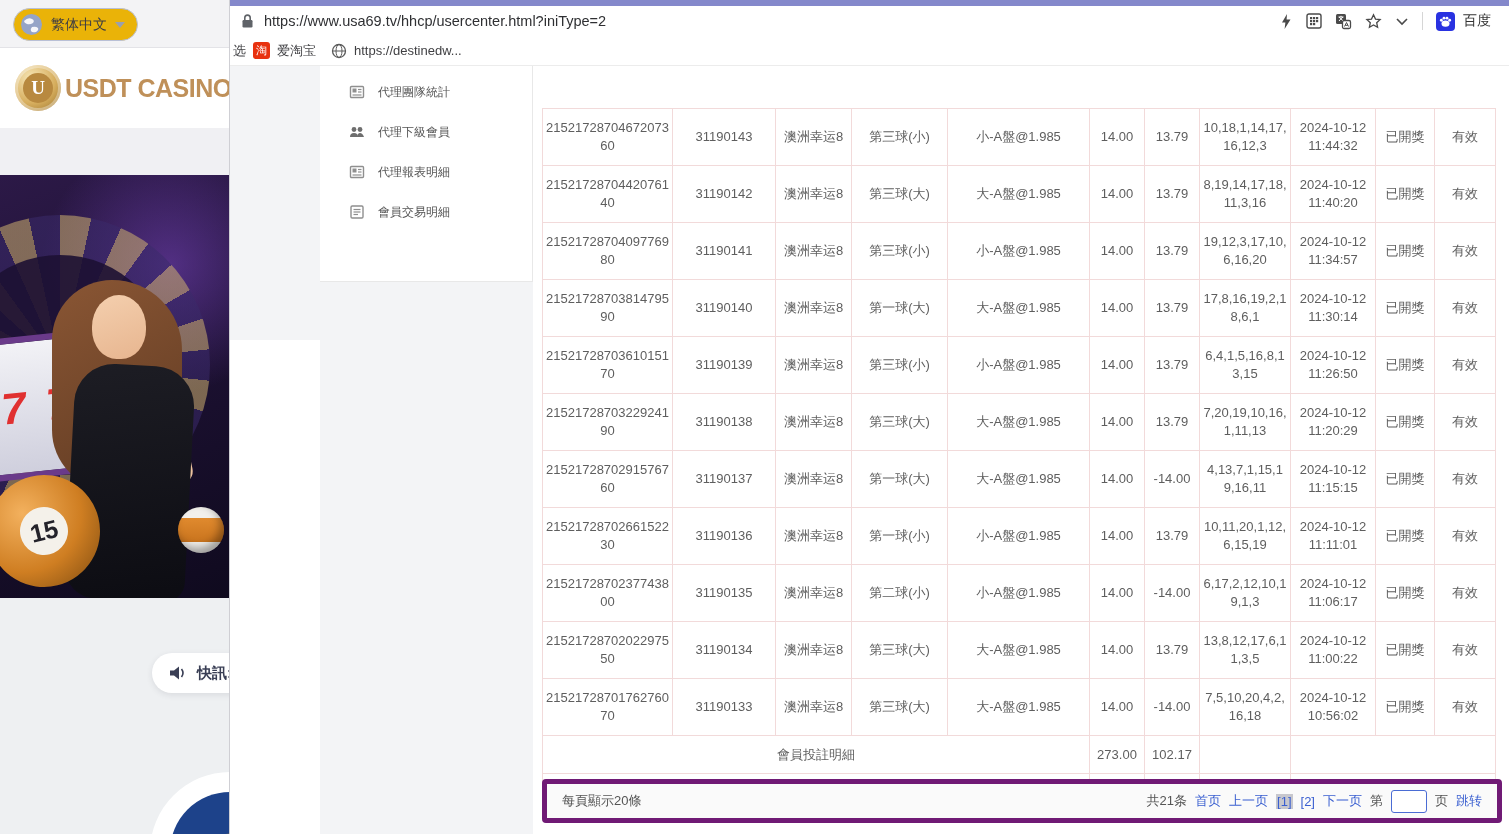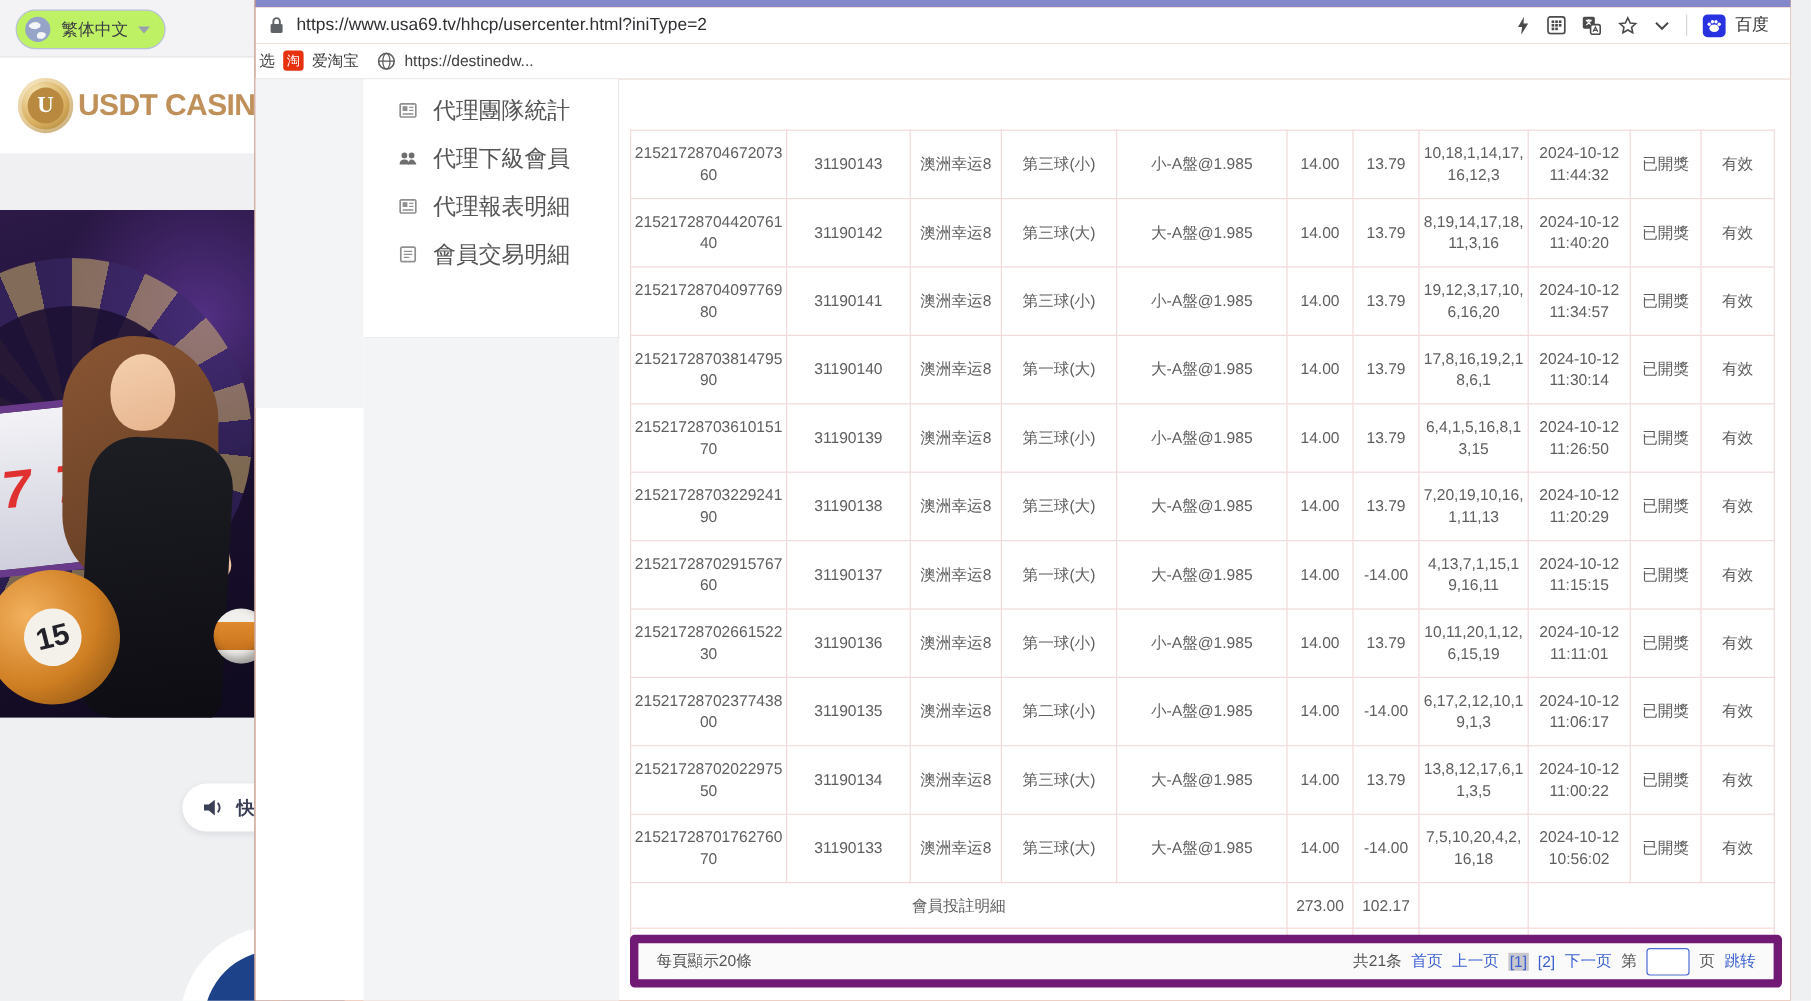--- a/index.html
+++ b/index.html
@@ -4,21 +4,21 @@
 <style>
   html,body{margin:0;padding:0;}
   body{width:1509px;height:834px;position:relative;overflow:hidden;
        font-family:"Liberation Sans","DejaVu Sans",sans-serif;background:#eef0f2;}
   svg{display:block;}
 
   
   .casino-left{position:absolute;left:0;top:0;width:240px;height:834px;background:#eef0f2;}
   .cl-topbar{position:absolute;left:0;top:0;width:100%;height:48px;background:#f3f3f5;border-bottom:1px solid #e3e3e7;box-sizing:border-box;}
   .lang-pill{position:absolute;left:13px;top:8px;height:31px;padding:0 12px 0 6px;display:flex;align-items:center;gap:8px;
-             background:#bef264;border:1px solid #b9c0d6;border-radius:17px;}
+             background:#eab308;border:1px solid #b9c0d6;border-radius:17px;}
   .lang-label{font-size:14px;color:#3c3c44;}
   .lang-caret{width:0;height:0;border-left:5px solid transparent;border-right:5px solid transparent;border-top:6px solid #9aa0ae;}
   .logo-band{position:absolute;left:0;top:48px;width:100%;height:80px;background:#fff;display:flex;align-items:center;}
   .coin{width:46px;height:46px;margin-left:15px;border-radius:50%;
         background:radial-gradient(circle at 35% 30%,#f7e7b8,#d7ae5e 55%,#936c25);
         display:flex;align-items:center;justify-content:center;box-shadow:inset 0 0 0 3px rgba(255,255,255,.35);}
   .coin-inner{width:30px;height:30px;border-radius:50%;background:#b8893f;display:flex;align-items:center;justify-content:center;
               color:#fff;font-weight:bold;font-size:19px;font-family:"Liberation Serif","DejaVu Serif",serif;}
   .brand-text{margin-left:4px;font-size:25px;font-weight:800;color:#bf9059;letter-spacing:-0.5px;}
   .gray-band{position:absolute;left:0;top:128px;width:100%;height:47px;background:#f0f0f3;}
@@ -50,50 +50,50 @@
   .ball-stripe{position:absolute;left:178px;top:332px;width:46px;height:46px;border-radius:50%;
            background:linear-gradient(#f2f0ec 24%,#e08a2e 24%,#c9741e 76%,#f2f0ec 76%);box-shadow:inset -4px -5px 8px rgba(0,0,0,.35);}
 
   .ticker-pill{position:absolute;left:152px;top:653px;width:120px;height:40px;background:#fff;border-radius:20px;
                box-shadow:0 2px 6px rgba(40,40,60,.10);display:flex;align-items:center;padding-left:16px;gap:9px;box-sizing:border-box;}
   .ticker-label{font-size:15px;font-weight:bold;color:#3a3f55;}
   .bottom-circle{position:absolute;left:150px;top:772px;width:160px;height:160px;border-radius:50%;background:#fff;
                  display:flex;align-items:center;justify-content:center;}
 
   
-  .browser{position:absolute;left:212px;top:0;width:1280px;height:834px;background:#c2410c;z-index:5;border-left:1px solid #cfcfd4;box-sizing:border-box;}
+  .browser{position:absolute;left:229px;top:0;width:1280px;height:834px;background:#4d7c0f;z-index:5;border-left:1px solid #cfcfd4;box-sizing:border-box;}
   .title-strip{height:6px;background:#8488cb;}
   .addressbar{height:30px;display:flex;align-items:center;padding:0 10px;position:relative;background:#fff;}
   .url-text{font-size:14.5px;color:#2f3033;margin-left:9px;}
   .addr-right{position:absolute;right:86px;display:flex;align-items:center;gap:13px;}
   .addr-divider{width:1px;height:18px;background:#d6d6d6;}
   .baidu-item{position:absolute;right:18px;display:flex;align-items:center;gap:8px;}
   .baidu-badge{width:19px;height:19px;border-radius:4px;background:#2932e1;display:flex;align-items:center;justify-content:center;}
   .baidu-label{font-size:14px;color:#333;}
   .bookmarks{height:29px;display:flex;align-items:center;gap:7px;padding-left:3px;border-bottom:1px solid #ececec;background:#fff;font-size:13px;color:#444;}
   .tb-badge{width:17px;height:17px;border-radius:3px;background:#e8320f;color:#fff;font-size:11px;display:flex;align-items:center;justify-content:center;}
   .bm-label{font-size:13px;color:#3f3f42;}
 
   .content{position:absolute;left:0;top:66px;width:1279px;height:768px;background:#fff;}
   .gray-strip-left{position:absolute;left:0;top:0;width:90px;height:274px;background:#f3f4f6;}
   .side-panel{position:absolute;left:90px;top:0;width:213px;height:216px;background:#fff;border-right:1px solid #e8e8e8;border-bottom:1px solid #e8e8e8;box-sizing:border-box;padding-top:6px;}
   .menu-item{height:40px;display:flex;align-items:center;gap:13px;padding-left:29px;cursor:pointer;}
-  .menu-label{font-size:19px;color:#555;}
+  .menu-label{font-size:12px;color:#555;}
   .gray-below{position:absolute;left:90px;top:216px;width:213px;height:552px;background:#f3f4f6;}
 
   .table-wrap{position:absolute;left:312px;top:0;width:956px;margin-top:42px;}
   table.bets{border-collapse:collapse;table-layout:fixed;width:954px;font-size:13px;color:#5e5e5e;}
   table.bets td{border:1px solid #f2dada;text-align:center;padding:2px 3px;line-height:18px;overflow:hidden;}
   tr.data-row td{height:52px;}
   tr.sum-row td{height:33px;font-size:13px;}
   td.break{word-break:break-all;}
   td.num{text-align:right;padding-right:5px;}
   td.noborder{border:none;background:#fff;}
 
-  .pagebar{position:absolute;left:312px;top:713px;width:960px;height:44px;background:#fafafa;border:7px solid #701a75;border-radius:4px;
+  .pagebar{position:absolute;left:312px;top:713px;width:960px;height:44px;background:#fafafa;border:5px solid #701a75;border-radius:4px;
            box-sizing:border-box;display:flex;align-items:center;justify-content:space-between;padding:0 15px;font-size:13px;color:#555;}
   .pager{display:flex;align-items:center;gap:8px;}
   .plink{color:#3a5fd0;cursor:pointer;}
   .pcur{background:#c7c7cd;color:#3a5fd0;padding:0 1px;}
   .jump-input{width:30px;height:19px;border:1px solid #4a6cd4;border-radius:3px;outline:none;}
 </style>
 </head>
 <body>
 
 <div class="casino-left">

